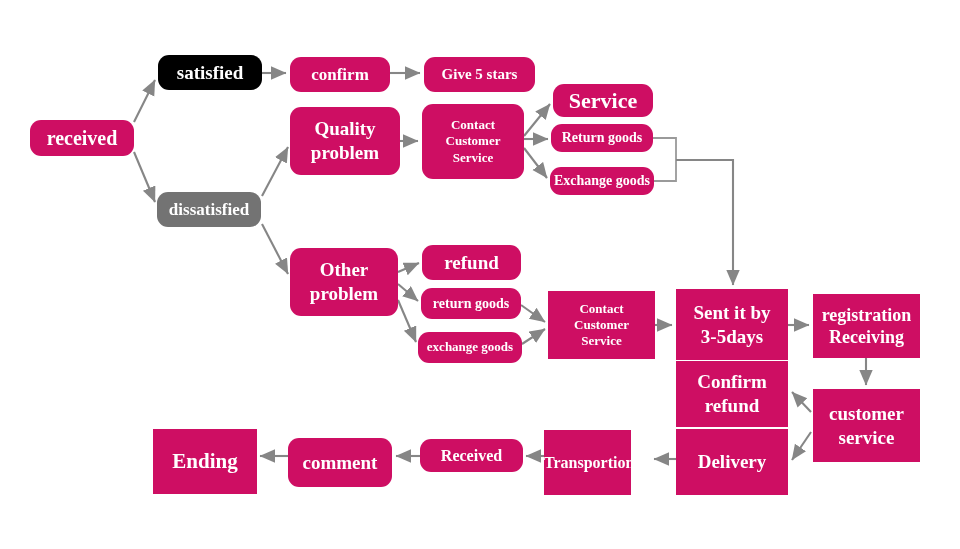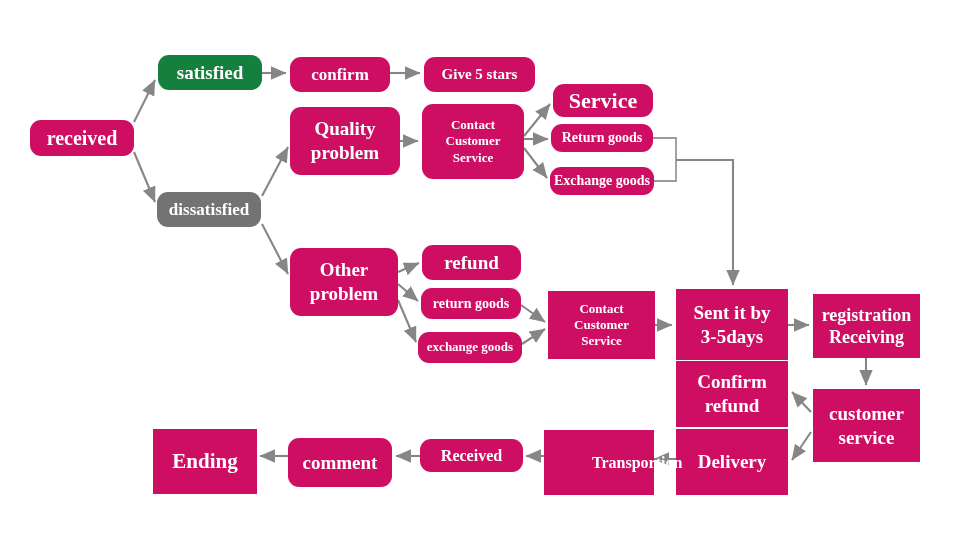--- a/index.html
+++ b/index.html
@@ -113,21 +113,21 @@
 
     <path class="edge" d="M420,456 L396,456" marker-end="url(#arrow)"></path>
 
     <path class="edge" d="M288,456 L260,456" marker-end="url(#arrow)"></path>
   </svg>
 
   <div id="nodes">
       <div class="node rounded" style="left: 30px; top: 120px; width: 104px; height: 36px; font-size: 20px; background: rgb(206, 14, 99); color: rgb(255, 255, 255);">
         <span class="ln">received</span>
       </div>
-      <div class="node rounded" style="left: 158px; top: 55px; width: 104px; height: 35px; font-size: 19px; background: #15803d; color: rgb(255, 255, 255);">
+      <div class="node rounded" style="left: 158px; top: 55px; width: 104px; height: 35px; font-size: 19px; background: #000000; color: rgb(255, 255, 255);">
         <span class="ln">satisfied</span>
       </div>
       <div class="node rounded" style="left: 157px; top: 192px; width: 104px; height: 35px; font-size: 17px; background: #737373; color: rgb(255, 255, 255);">
         <span class="ln">dissatisfied</span>
       </div>
       <div class="node rounded" style="left: 290px; top: 57px; width: 100px; height: 35px; font-size: 17px; background: rgb(206, 14, 99); color: rgb(255, 255, 255);">
         <span class="ln">confirm</span>
       </div>
       <div class="node rounded" style="left: 424px; top: 57px; width: 111px; height: 35px; font-size: 15px; background: rgb(206, 14, 99); color: rgb(255, 255, 255);">
         <span class="ln">Give 5 stars</span>
@@ -180,21 +180,21 @@
         <span class="ln">Delivery</span>
       </div>
       <div class="node sharp" style="left: 813px; top: 294px; width: 107px; height: 64px; font-size: 18px; background: rgb(206, 14, 99); color: rgb(255, 255, 255);">
         <span class="ln">registration</span>
         <span class="ln">Receiving</span>
       </div>
       <div class="node sharp" style="left: 813px; top: 389px; width: 107px; height: 73px; font-size: 19px; background: rgb(206, 14, 99); color: rgb(255, 255, 255);">
         <span class="ln">customer</span>
         <span class="ln">service</span>
       </div>
-      <div class="node sharp" style="left: 544px; top: 430px; width: 110px; height: 65px; font-size: 16px; background: rgb(206, 14, 99); color: rgb(255, 255, 255); padding-left: 48px;">
+      <div class="node sharp" style="left: 544px; top: 430px; width: 87px; height: 65px; font-size: 16px; background: rgb(206, 14, 99); color: rgb(255, 255, 255);">
         <span class="ln">Transportion</span>
       </div>
       <div class="node rounded" style="left: 420px; top: 439px; width: 103px; height: 33px; font-size: 16px; background: rgb(206, 14, 99); color: rgb(255, 255, 255);">
         <span class="ln">Received</span>
       </div>
       <div class="node rounded" style="left: 288px; top: 438px; width: 104px; height: 49px; font-size: 19px; background: rgb(206, 14, 99); color: rgb(255, 255, 255);">
         <span class="ln">comment</span>
       </div>
       <div class="node sharp" style="left: 153px; top: 429px; width: 104px; height: 65px; font-size: 21px; background: rgb(206, 14, 99); color: rgb(255, 255, 255);">
         <span class="ln">Ending</span>

